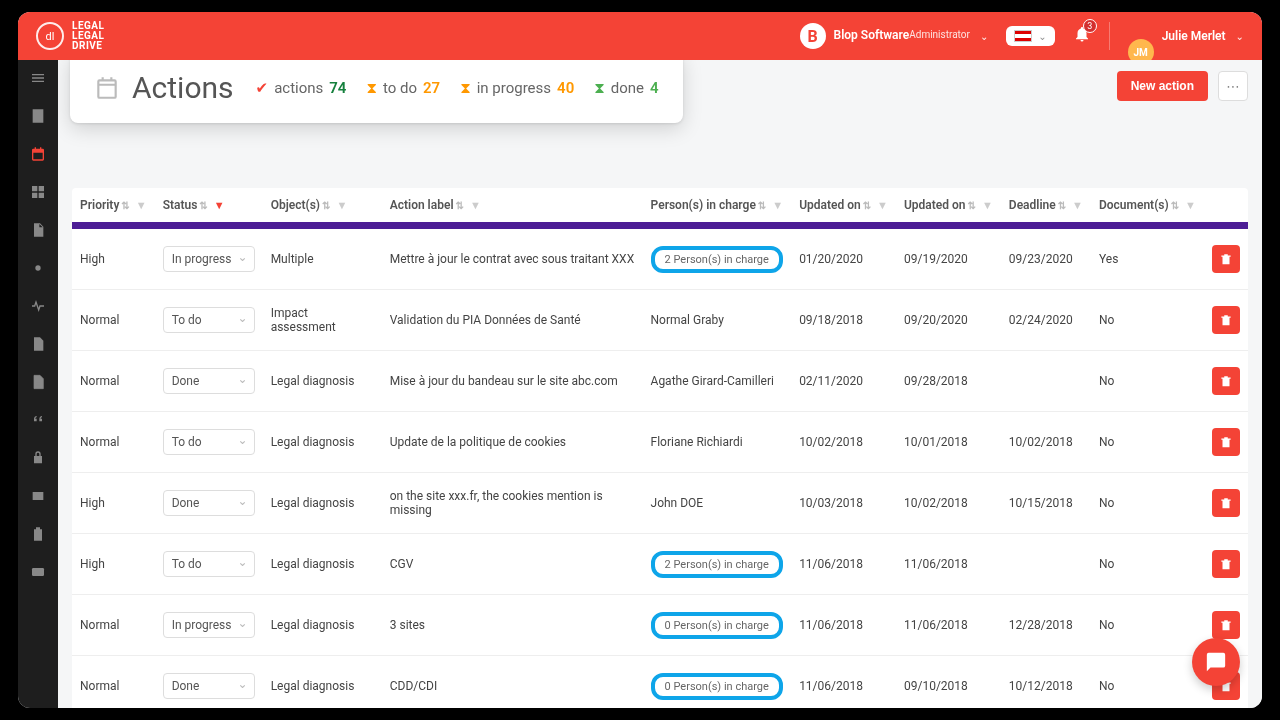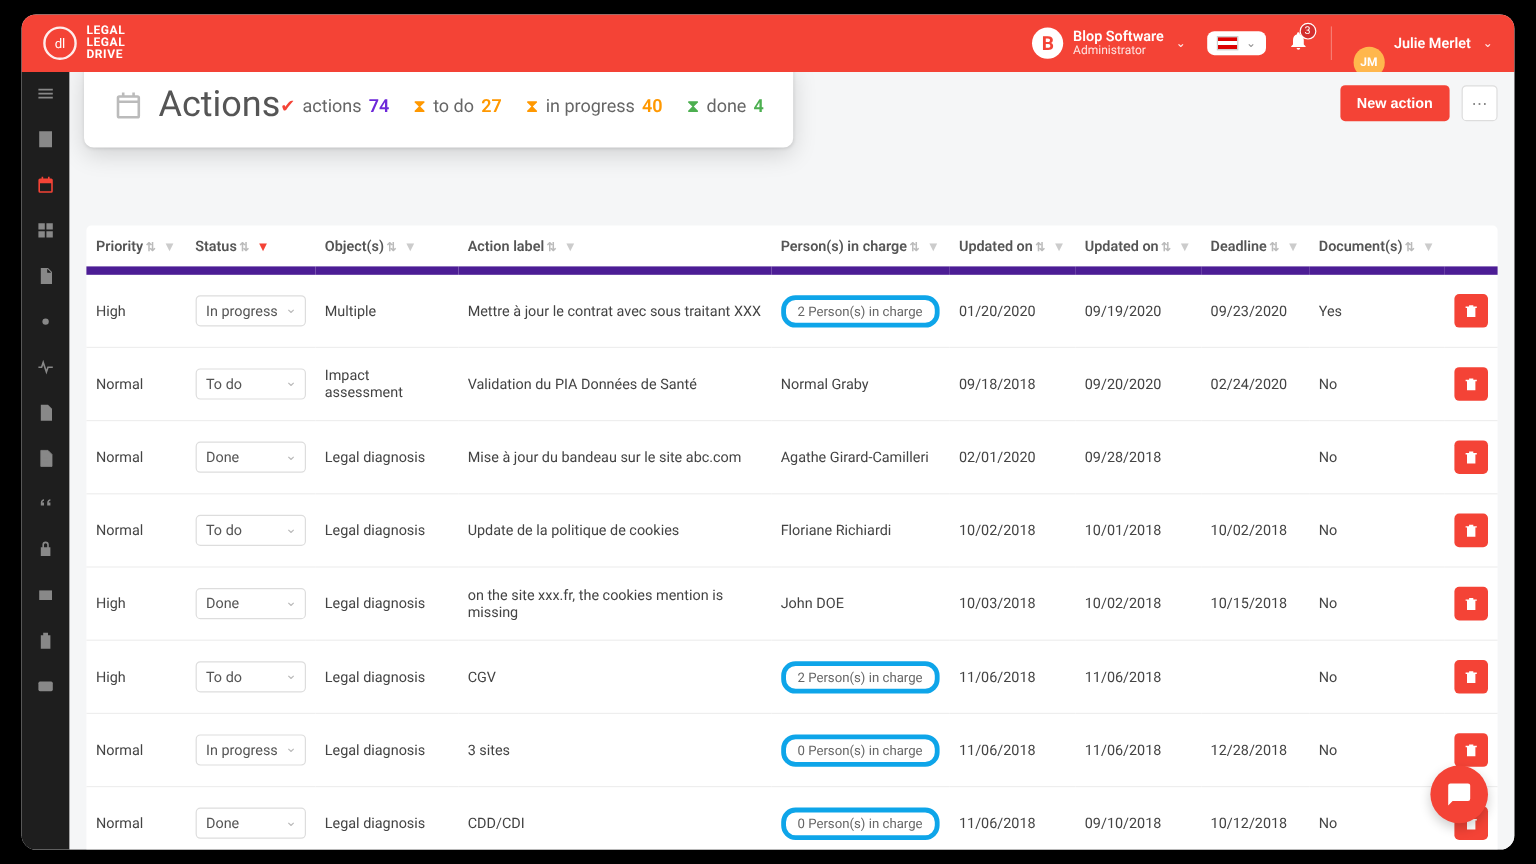--- a/index.html
+++ b/index.html
@@ -6,21 +6,21 @@
 body { font-family: -apple-system, BlinkMacSystemFont, "Segoe UI", Roboto, Arial, sans-serif; background: #000; display:flex; align-items:center; justify-content:center; height:100vh;}
 .frame { width:1280px; height:720px; background:#000; position:relative;}
 .app { position:absolute; left:18px; top:12px; right:18px; bottom:12px; border-radius:12px; overflow:hidden; background:#f5f6f7;}
 .topbar { height:48px; background:#f44336; display:flex; align-items:center; padding:0 18px; color:#fff; }
 .logo { display:flex; align-items:center; gap:8px;}
 .logo-circle{ width:28px;height:28px;border:2px solid rgba(255,255,255,0.9); border-radius:50%; display:flex; align-items:center; justify-content:center; font-size:11px; font-weight:normal;}
 .logo-text{ font-size:10px; font-weight:700; line-height:1; letter-spacing:0.5px;}
 .top-right{ margin-left:auto; display:flex; align-items:center; gap:18px;}
 .org{ display:flex; align-items:center; gap:8px;}
 .org-icon{ width:26px;height:26px;background:#fff;border-radius:50%;display:flex;align-items:center;justify-content:center;color:#f44336;font-weight:bold;}
-.org-txt{ display:flex; flex-direction:column; line-height:1.1;}
+.org-txt{ display:flex; flex-direction:row; line-height:1.1;}
 .org-name{ font-size:12px; font-weight:600;}
 .org-role{ font-size:10px; opacity:0.85;}
 .caret{ font-size:10px; opacity:0.9; margin-left:2px;}
 .lang{ background:#fff; border-radius:6px; padding:4px 8px; display:flex; align-items:center; gap:4px;}
 .flag{ width:18px;height:12px; background:linear-gradient(#d00 33%,#fff 33% 66%,#d00 66%); position:relative; border:1px solid #ccc;}
 .bell{ position:relative; }
 .bell svg{ width:18px;height:18px; fill:#fff;}
 .badge{ position:absolute; top:-6px; right:-6px; background:#d32f2f; border:1px solid #fff; color:#fff; font-size:9px; width:14px;height:14px;border-radius:50%; display:flex; align-items:center; justify-content:center;}
 .divider{ width:1px; height:28px; background:rgba(255,255,255,0.3);}
 .user{ display:flex; align-items:center; gap:8px;}
@@ -28,31 +28,31 @@
 .user-name{ font-size:12px; font-weight:600;}
 .body{ position:absolute; top:48px; bottom:0; left:0; right:0; display:flex;}
 .sidebar{ width:40px; background:#1e1e1e; display:flex; flex-direction:column; align-items:center; padding-top:8px; gap:18px;}
 .sidebar .nav-item{ width:20px; height:20px; display:flex; align-items:center; justify-content:center; color:#888; cursor:pointer;}
 .sidebar .nav-item.active{ color:#f44336;}
 .sidebar svg{ width:16px;height:16px; fill:currentColor;}
 .main{ flex:1; position:relative; background:#f5f6f7; overflow:hidden;}
 .toolbar{ height:52px; display:flex; align-items:center; padding:0 14px; justify-content:flex-end; gap:10px;}
 .new-btn{ background:#f44336; color:#fff; border:none; padding:8px 14px; border-radius:4px; font-size:12px; font-weight:600; cursor:pointer;}
 .more-btn{ width:30px;height:30px; border:1px solid #ddd; background:#fff; border-radius:4px; display:flex; align-items:center; justify-content:center; color:#888; cursor:pointer;}
-.header-card{ position:absolute; left:12px; top:-8px; background:#fff; border-radius:8px; box-shadow:0 6px 20px rgba(0,0,0,0.15),0 1px 3px rgba(0,0,0,0.1); padding:18px 24px; display:flex; align-items:center; z-index:5;}
+.header-card{ position:absolute; left:12px; top:-8px; background:#fff; border-radius:8px; box-shadow:0 6px 20px rgba(0,0,0,0.15),0 1px 3px rgba(0,0,0,0.1); padding:18px 24px; display:flex; align-items:center; gap:22px; z-index:5;}
 .header-title{ display:flex; align-items:center; gap:12px; color:#bbb;}
 .header-title h1{ font-size:30px; font-weight:400; color:#555;}
 .cal-icon{ width:26px;height:26px; fill:#bbb;}
 .stat{ display:flex; align-items:center; gap:6px; font-size:15px;}
 .stat .lbl{ color:#666;}
 .stat .num{ font-weight:600;}
 .chk{ color:#f44336;}
 .hg-orange{ color:#ff9800;}
 .hg-green{ color:#4caf50;}
-.num-red{ color:#6d28d9;}
+.num-red{ color:#15803d;}
 .num-orange{ color:#ff9800;}
 .num-green{ color:#4caf50;}
 .table-wrap{ margin:76px 14px 0; background:#fff; border-radius:4px; }
 table{ width:100%; border-collapse:collapse; font-size:12px;}
 thead th{ text-align:left; padding:10px 8px; color:#555; font-weight:600; border-bottom:7px solid #4c1d95; white-space:nowrap;}
 .sort{ color:#bbb; font-size:10px; margin-left:2px;}
 .filter{ color:#ccc; font-size:11px; margin-left:6px;}
 .filter.active{ color:#f44336;}
 tbody td{ padding:16px 8px; border-bottom:1px solid #eee; color:#444; font-size:12px; vertical-align:middle;}
 .status-sel{ border:1px solid #ddd; border-radius:4px; padding:5px 22px 5px 8px; font-size:12px; color:#555; background:#fff; min-width:92px; position:relative; display:inline-block; cursor:pointer;}
@@ -269,21 +269,21 @@
                       </svg>
                     </button>
                   </td>
                 </tr>
                 <tr>
                   <td>Normal</td>
                   <td><div class="status-sel">Done</div></td>
                   <td>Legal diagnosis</td>
                   <td>Mise à jour du bandeau sur le site abc.com</td>
                   <td>Agathe Girard-Camilleri</td>
-                  <td>02/01/2020</td>
+                  <td>02/11/2020</td>
                   <td>09/28/2018</td>
                   <td></td>
                   <td>No</td>
                   <td>
                     <button class="del-btn">
                       <svg viewBox="0 0 24 24">
                         <path d="M6 7h12v14H6zM9 4h6v2H9zM4 6h16v2H4z"></path>
                       </svg>
                     </button>
                   </td>

